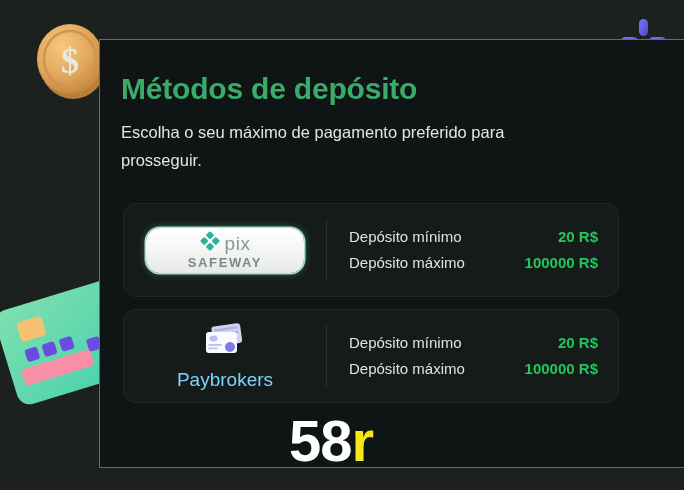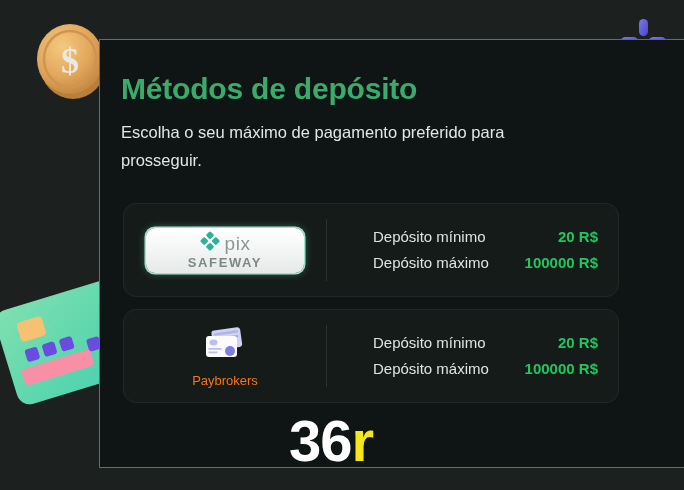--- a/index.html
+++ b/index.html
@@ -88,32 +88,32 @@
     padding: 0 20px 0 22px;
   }
   .fig-line {
     display: flex;
     justify-content: space-between;
     align-items: baseline;
     font-size: 15px;
     line-height: 26px;
     white-space: nowrap;
   }
-  .fig-label { color: #dfe4e2; margin-left: 24px; }
+  .fig-label { color: #dfe4e2; }
   .fig-value { color: #22c55e; font-weight: bold; }
   .brand-caption {
-    font-size: 13px;
-    color: #f97316;
+    font-size: 19px;
+    color: #7dd3fc;
   }
 
   
   .pix-tile {
     width: 158px;
     height: 45px;
-    border-radius: 9px;
+    border-radius: 14px;
     background: linear-gradient(180deg, #ffffff 0%, #f2f4f3 55%, #e6e9e8 100%);
     box-shadow: 0 0 0 1.5px #9fe3cd, 0 0 9px rgba(110, 224, 188, 0.45);
     display: flex;
     flex-direction: column;
     align-items: center;
     justify-content: center;
     gap: 1px;
   }
   .pix-top {
     display: flex;
@@ -300,14 +300,14 @@
           <span class="fig-label">Depósito máximo</span>
           <span class="fig-value">100000 R$</span>
         </div>
       </div>
     </div>
 
   </div>
 </div>
 
 <div id="watermark">
-  <span class="wm-num">36</span><span class="wm-letter">r</span>
+  <span class="wm-num">58</span><span class="wm-letter">r</span>
 </div>
 
 </body></html>

